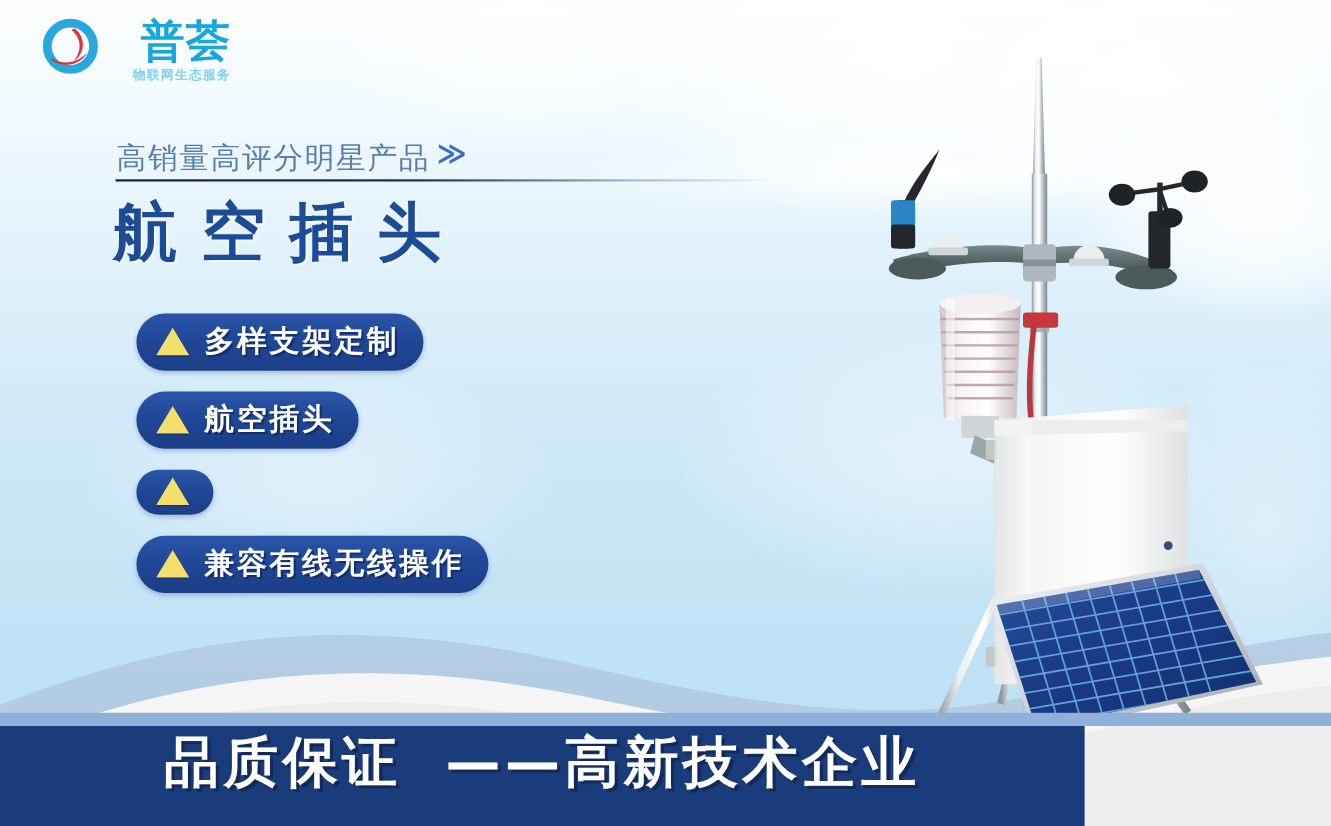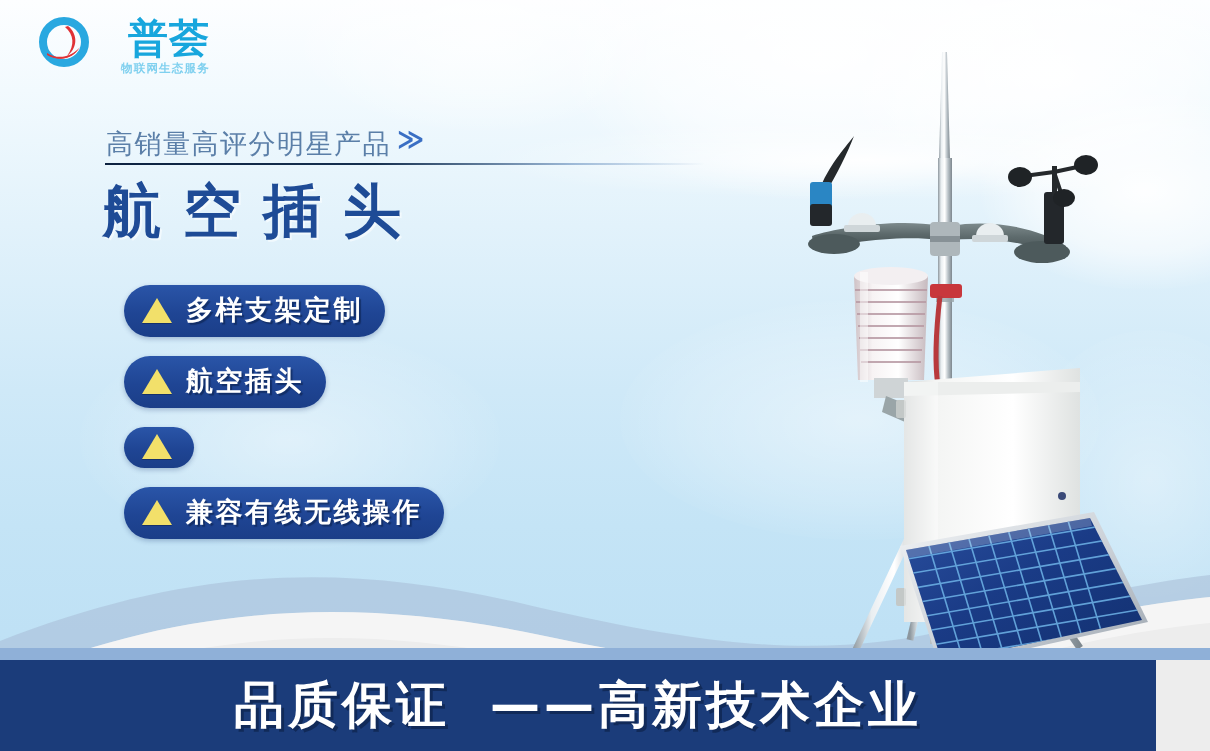--- a/index.html
+++ b/index.html
@@ -127,23 +127,23 @@
 
   
   #product { position:absolute; left:790px; top:40px; width:400px; height:625px; }
 
   
   #footer-strip {
     position:absolute; left:0; bottom:91px; width:1210px; height:12px;
     background:#8fb0d8;
   }
   #footer {
-    position:absolute; left:0; bottom:0; width:1156px; height:91px;
+    position:absolute; left:0; bottom:0; width:986px; height:91px;
     background:#1b3c7a;
-    display:flex; align-items:center; justify-content:center; gap:40px;
+    display:flex; align-items:flex-start; justify-content:center; gap:40px;
   }
   .footer-text {
     font-size:50px; font-weight:bold; color:#ffffff;
     letter-spacing:4px;
     font-family:"DejaVu Sans","Liberation Sans",sans-serif;
     text-shadow:3px 3px 0 rgba(10,28,62,0.55);
     white-space:nowrap;
   }
 </style>
 </head>

